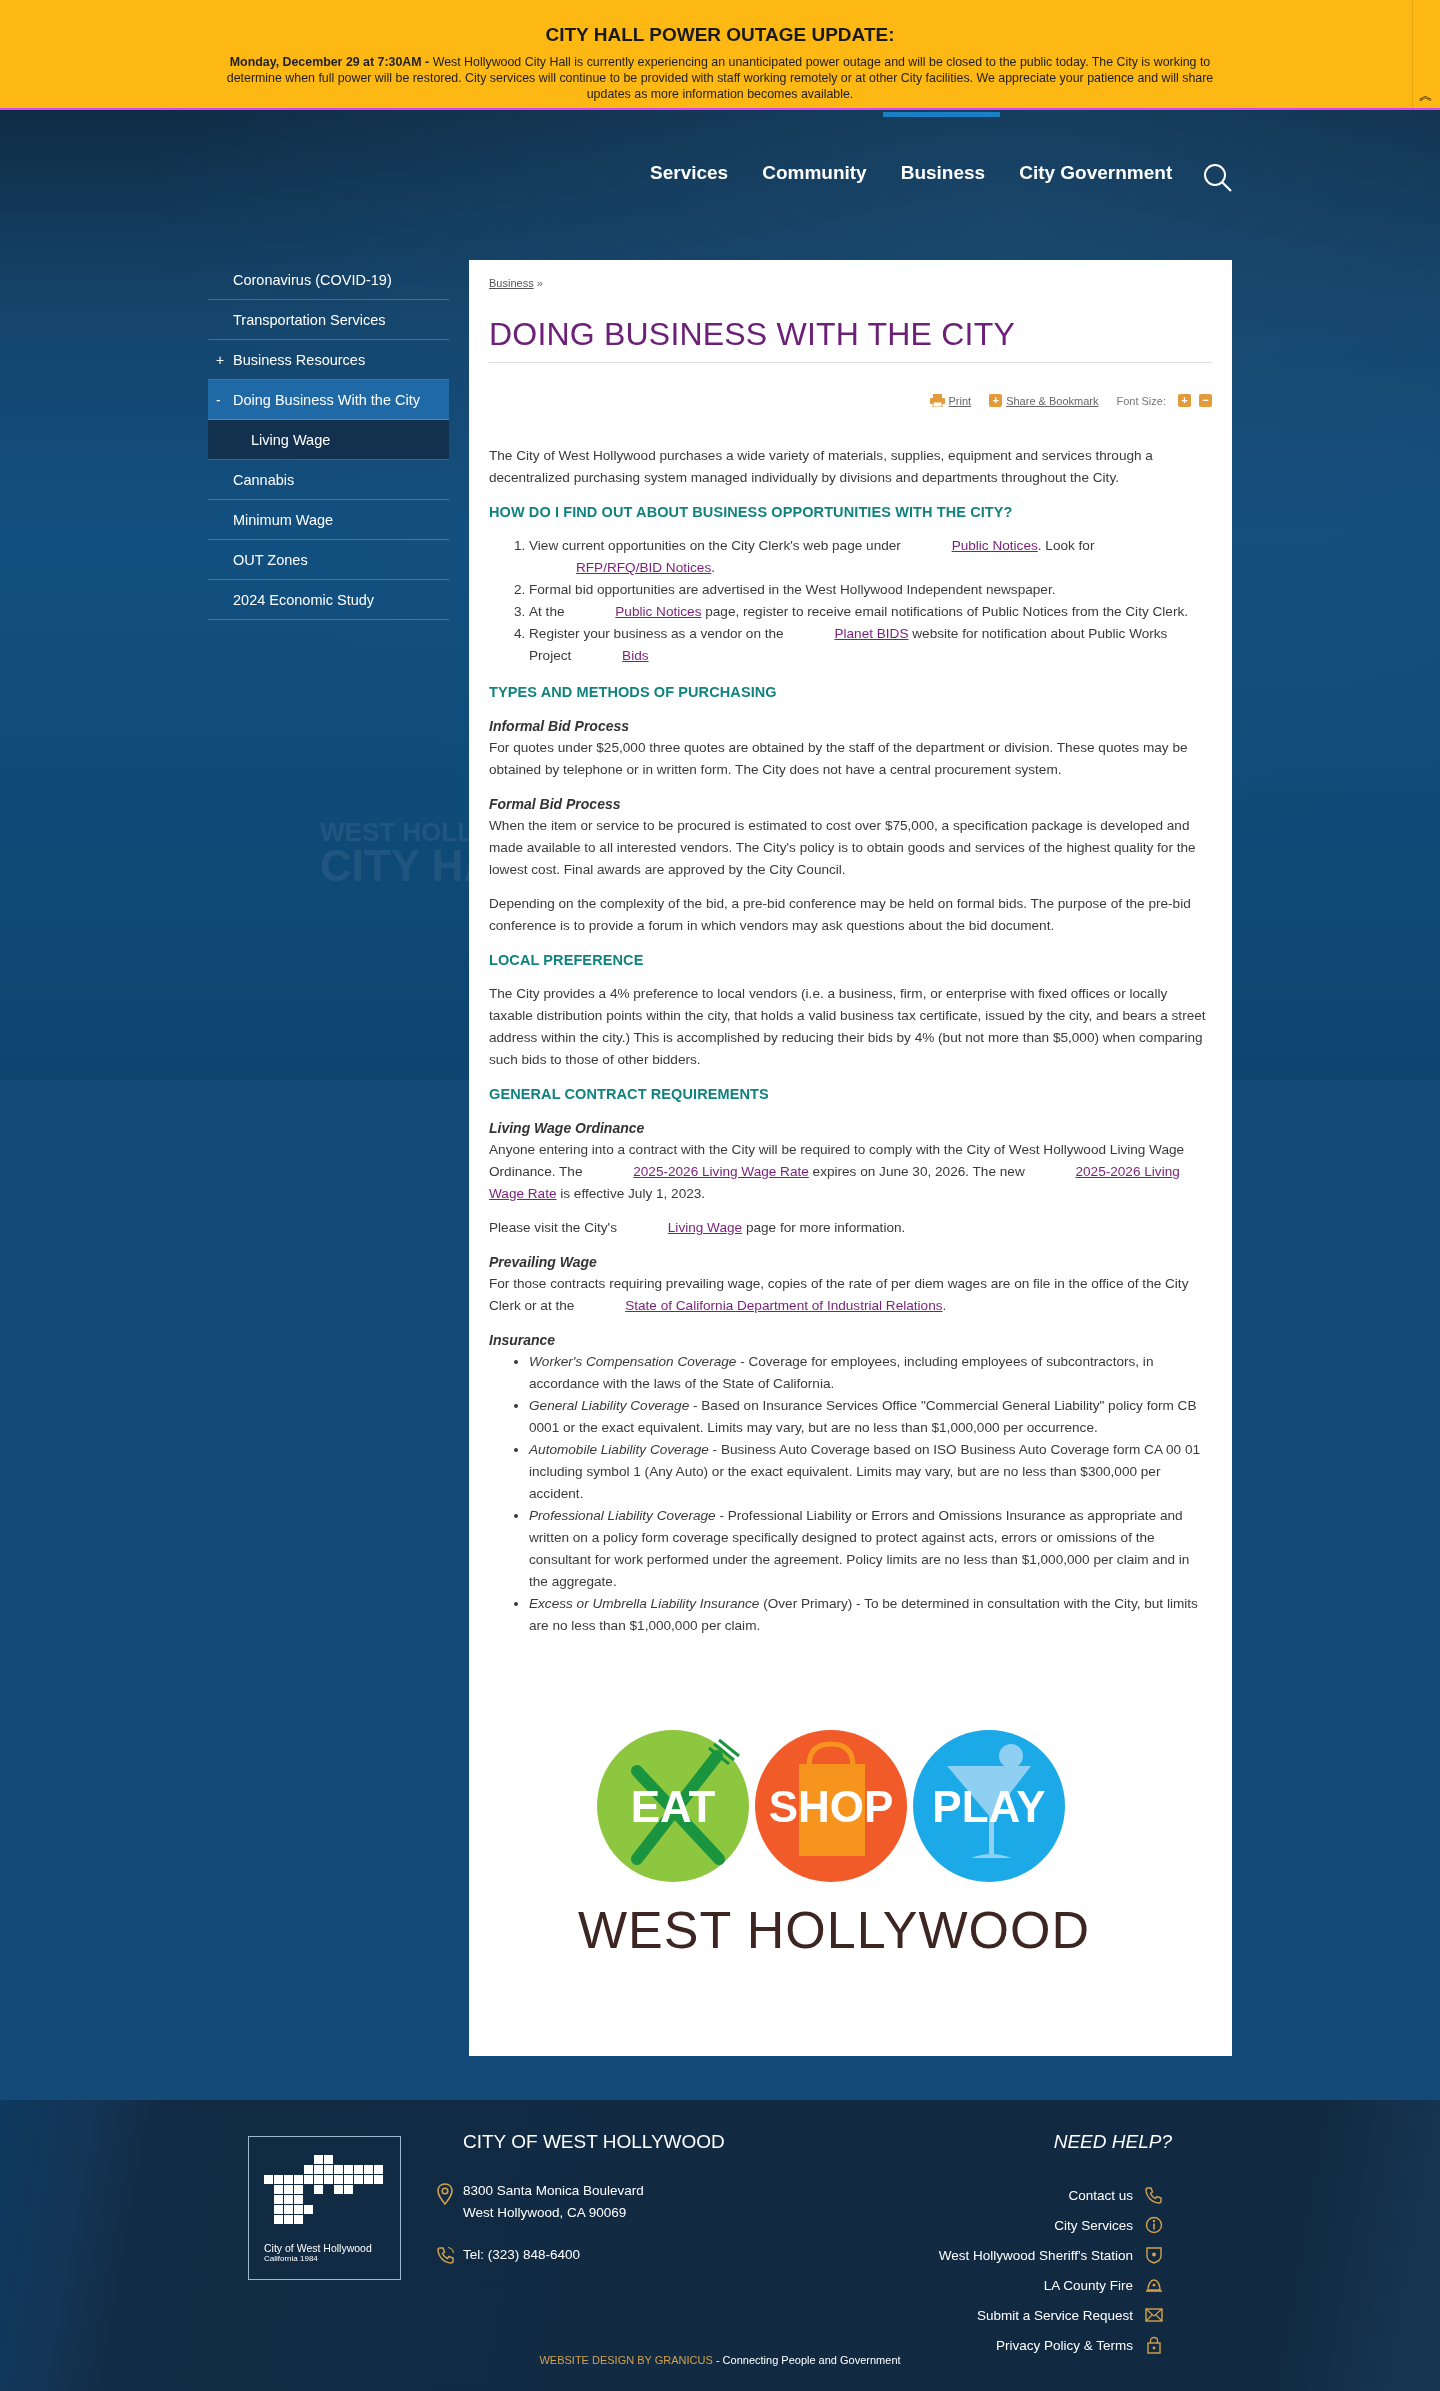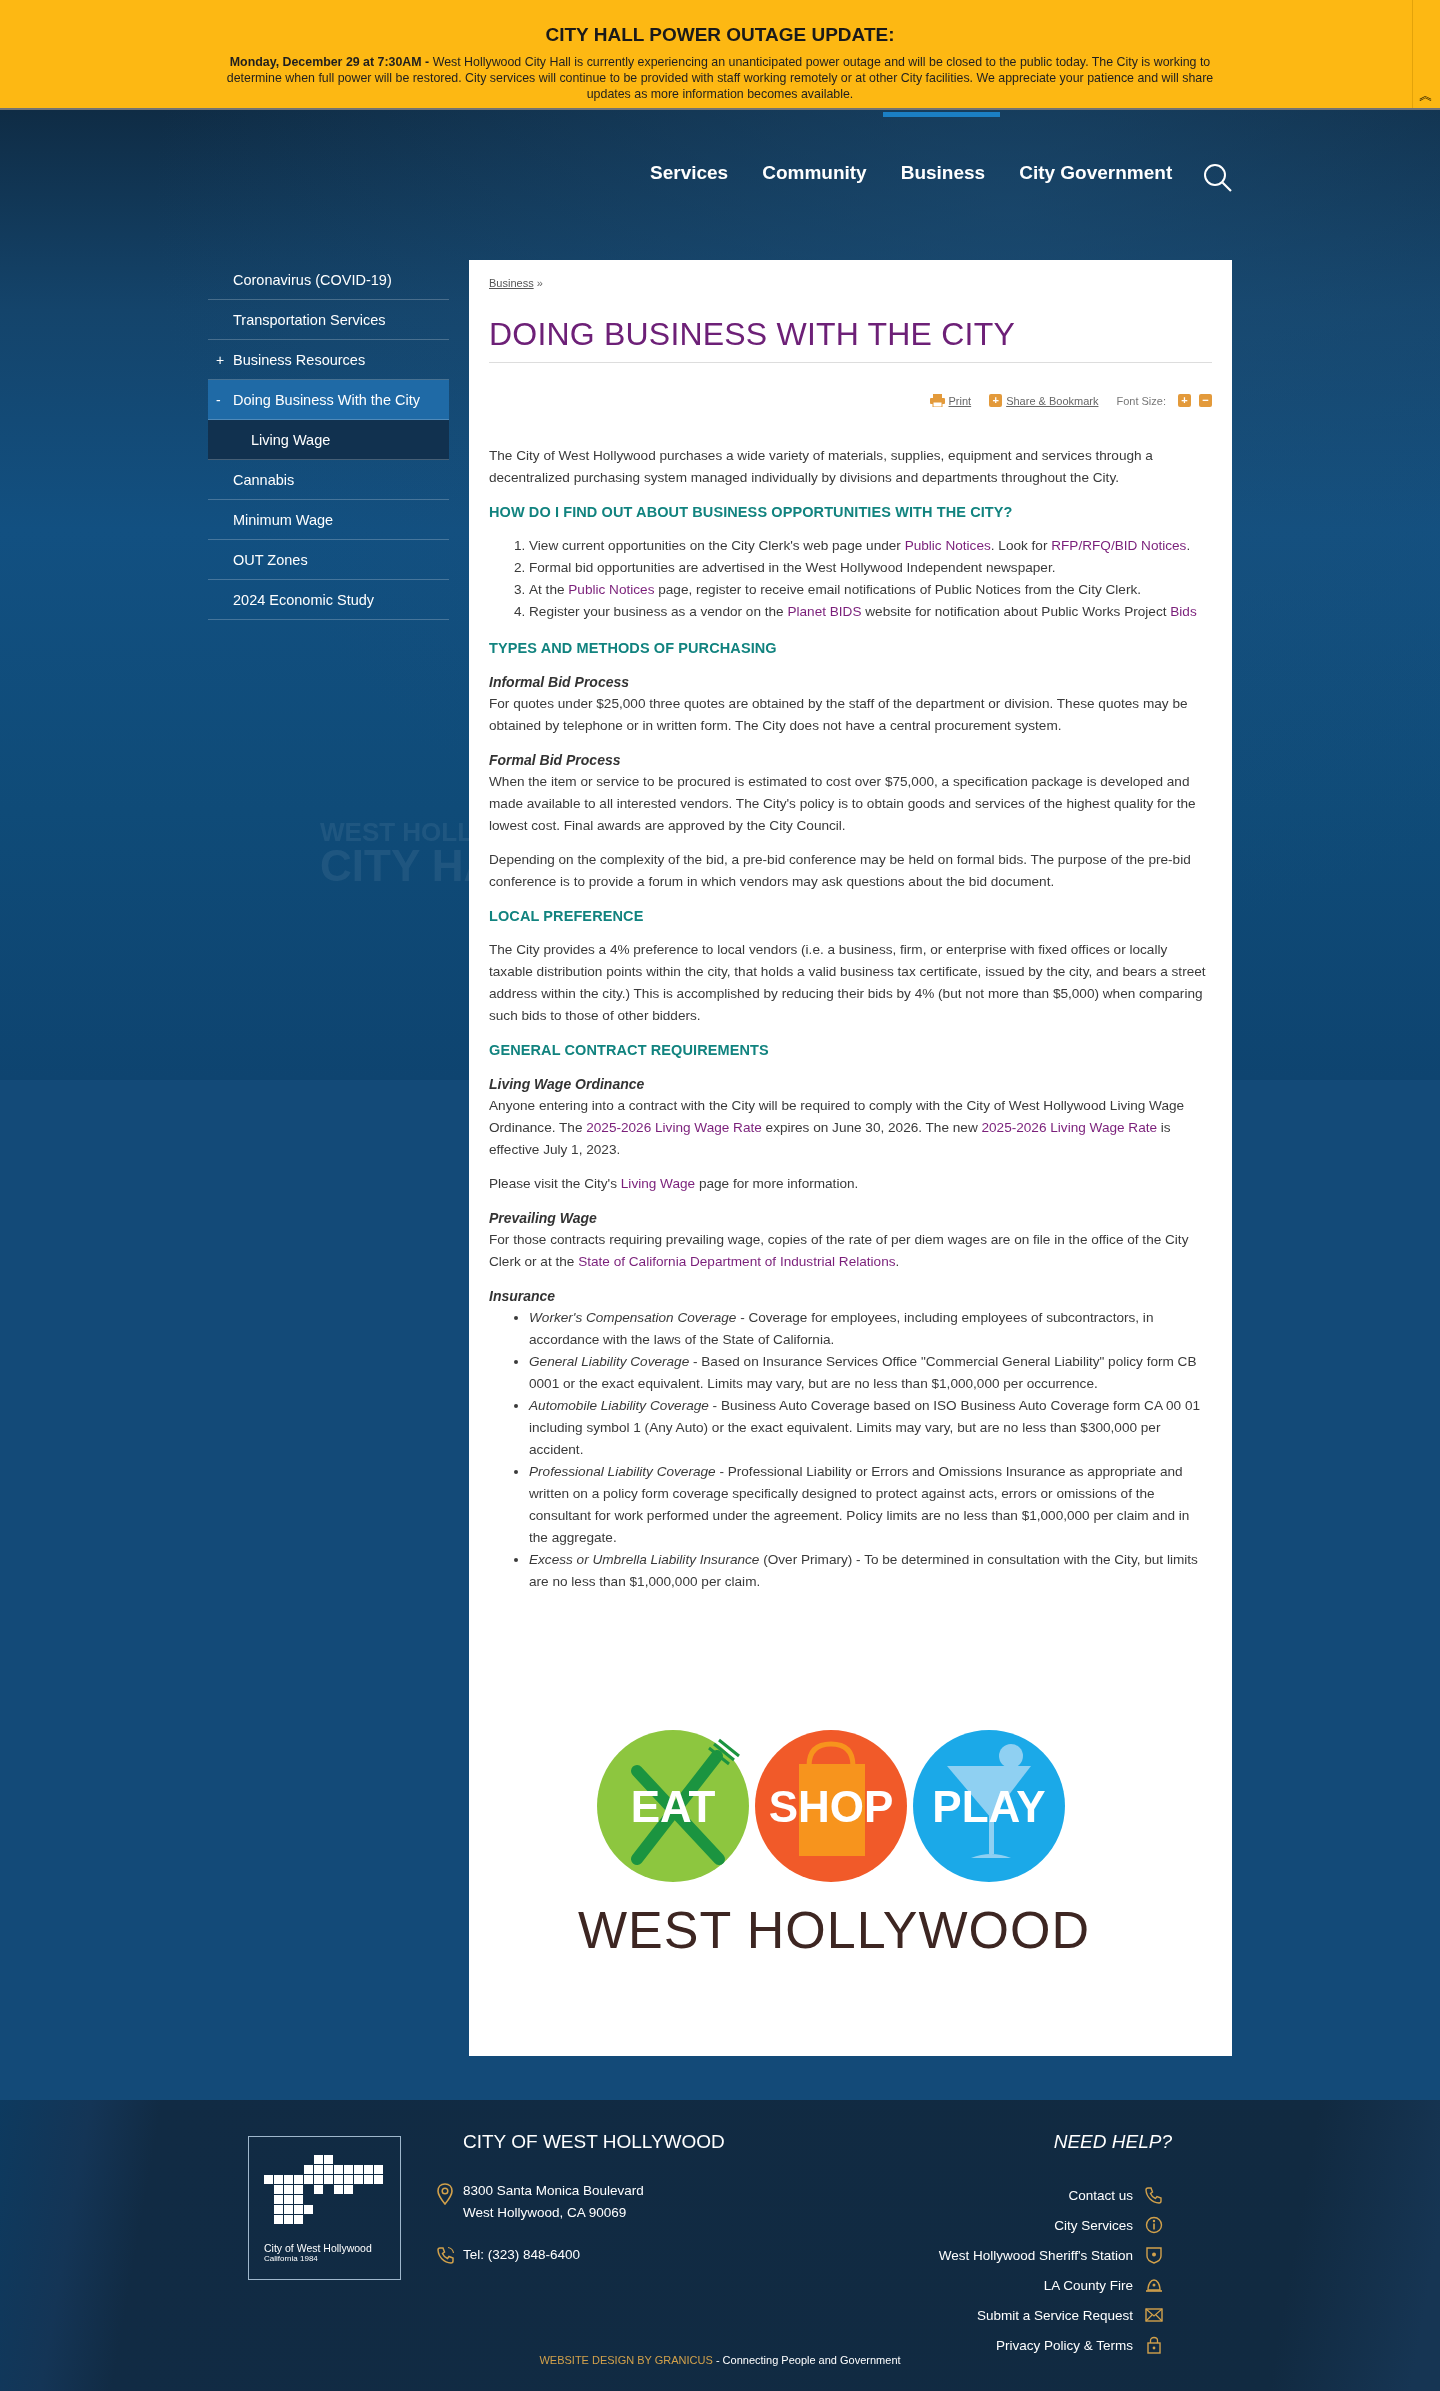--- a/index.html
+++ b/index.html
@@ -9,21 +9,21 @@
     background: #0f4674;
     color: #333;
     position: relative;
     height: 2391px;
     overflow: hidden;
   }
   
   .alert {
     position: absolute; left: 0; top: 0; width: 1440px; height: 110px;
     background: #fdb813;
-    border-bottom: 2px solid #737373;
+    border-bottom: 2px solid #d946ef;
     text-align: center;
   }
   .alert-title {
     position: absolute; left: 0; right: 0; top: 24px;
     font-size: 19px; font-weight: bold; color: #1a1a1a;
   }
   .alert-body {
     position: absolute; left: 210px; width: 1020px; top: 54px;
     font-size: 12.4px; line-height: 16px; color: #1f1f1f;
   }
@@ -101,21 +101,21 @@
     position: absolute; left: 20px; top: 185px; width: 723px; font-size: 13.6px; line-height: 22px; color: #3a3a3a;
   }
   .body-text p { margin-bottom: 12px; }
   .body-text h3 {
     color: #11837f; font-size: 14.5px; font-weight: bold; margin: 2px 0 12px; letter-spacing: 0.1px;
   }
   .body-text h4 { font-style: italic; font-weight: bold; font-size: 14px; color: #333; margin-top: 2px; }
   .body-text ol { margin: 0 0 14px 40px; }
   .body-text ul { margin: 0 0 14px 40px; list-style: disc; }
   .body-text li { padding-left: 0; }
-  .body-text a { color: #7a1f7a; cursor: pointer; }
+  .body-text a { color: #7a1f7a; text-decoration: underline; cursor: pointer; margin-left: 47px; }
   .body-text em { font-style: italic; }
   
   .esp-logo { position: absolute; left: 90px; top: 1466px; width: 580px; height: 240px; }
   
   .footer {
     position: absolute; left: 0; top: 2100px; width: 1440px; height: 291px;
     background:
       linear-gradient(100deg, #0d3a5f 0px, #143556 90px, #112b44 160px, #112a41 1300px, #163553 1440px);
   }
   .footer-logo {

